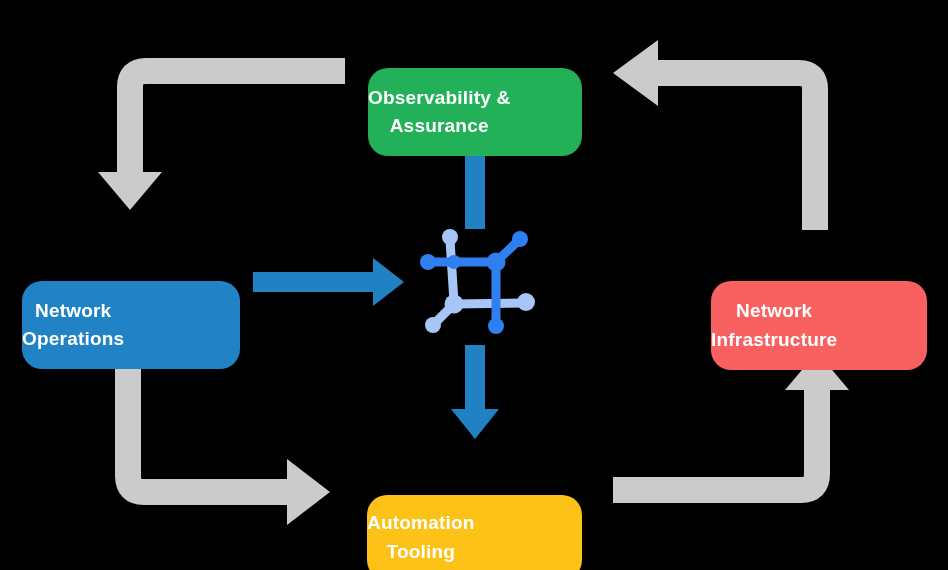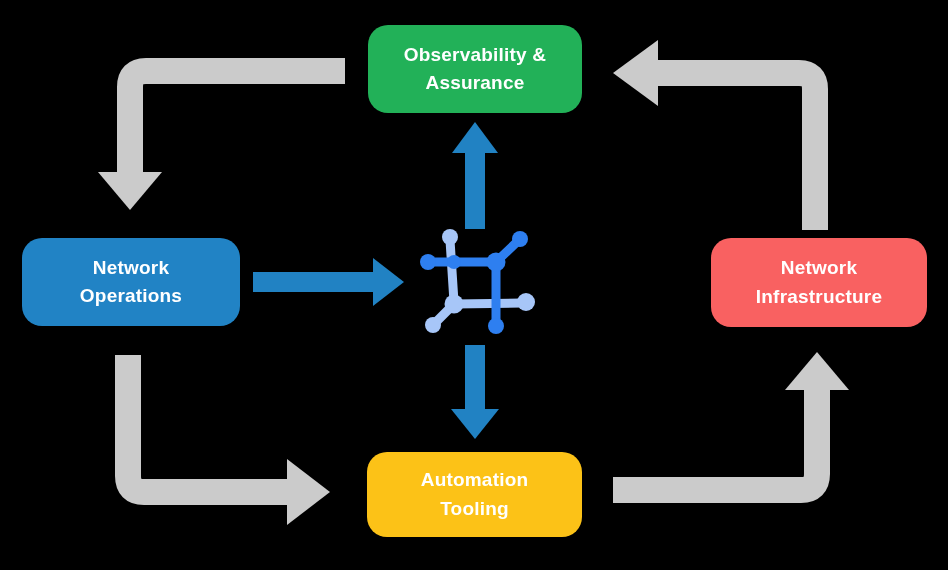--- a/index.html
+++ b/index.html
@@ -11,23 +11,23 @@
   .arrows-layer{position:absolute;left:0;top:0;width:948px;height:570px;display:block;}
   .gray-stroke{stroke:var(--arrow_gray,#cbcbcb);stroke-width:26;fill:none;}
   .gray-fill{fill:var(--arrow_gray,#cbcbcb);}
   .blue-fill{fill:var(--arrow_blue,#2182c3);}
   .icon-light path{stroke:var(--icon_light_blue,#a7c6f8);stroke-width:9;stroke-linecap:round;fill:none;}
   .icon-light circle{fill:var(--icon_light_blue,#a7c6f8);}
   .icon-dark path{stroke:var(--icon_dark_blue,#2e7ff0);stroke-width:9;stroke-linecap:round;fill:none;}
   .icon-dark circle{fill:var(--icon_dark_blue,#2e7ff0);}
   .box{
     position:absolute;border-radius:20px;
-    display:flex;align-items:center;justify-content:center;text-align:center;
+    display:flex;align-items:center;text-align:center;
     color:var(--text,#fff);font-weight:600;font-size:19px;line-height:1.5;
-    letter-spacing:.2px;white-space:pre-line;
+    letter-spacing:.2px;white-space:pre-line;margin-top:43px;
   }
   .box-observability{left:368px;top:25px;width:214px;height:88px;background:var(--box_green,#22b158);}
   .box-operations{left:22px;top:238px;width:218px;height:88px;background:var(--box_blue,#2183c5);}
   .box-infrastructure{left:711px;top:238px;width:216px;height:89px;background:var(--box_red,#f96161);}
   .box-automation{left:367px;top:452px;width:215px;height:85px;background:var(--box_yellow,#fcc217);}
 </style>
 </head>
 <body>
 
 <div class="stage">

